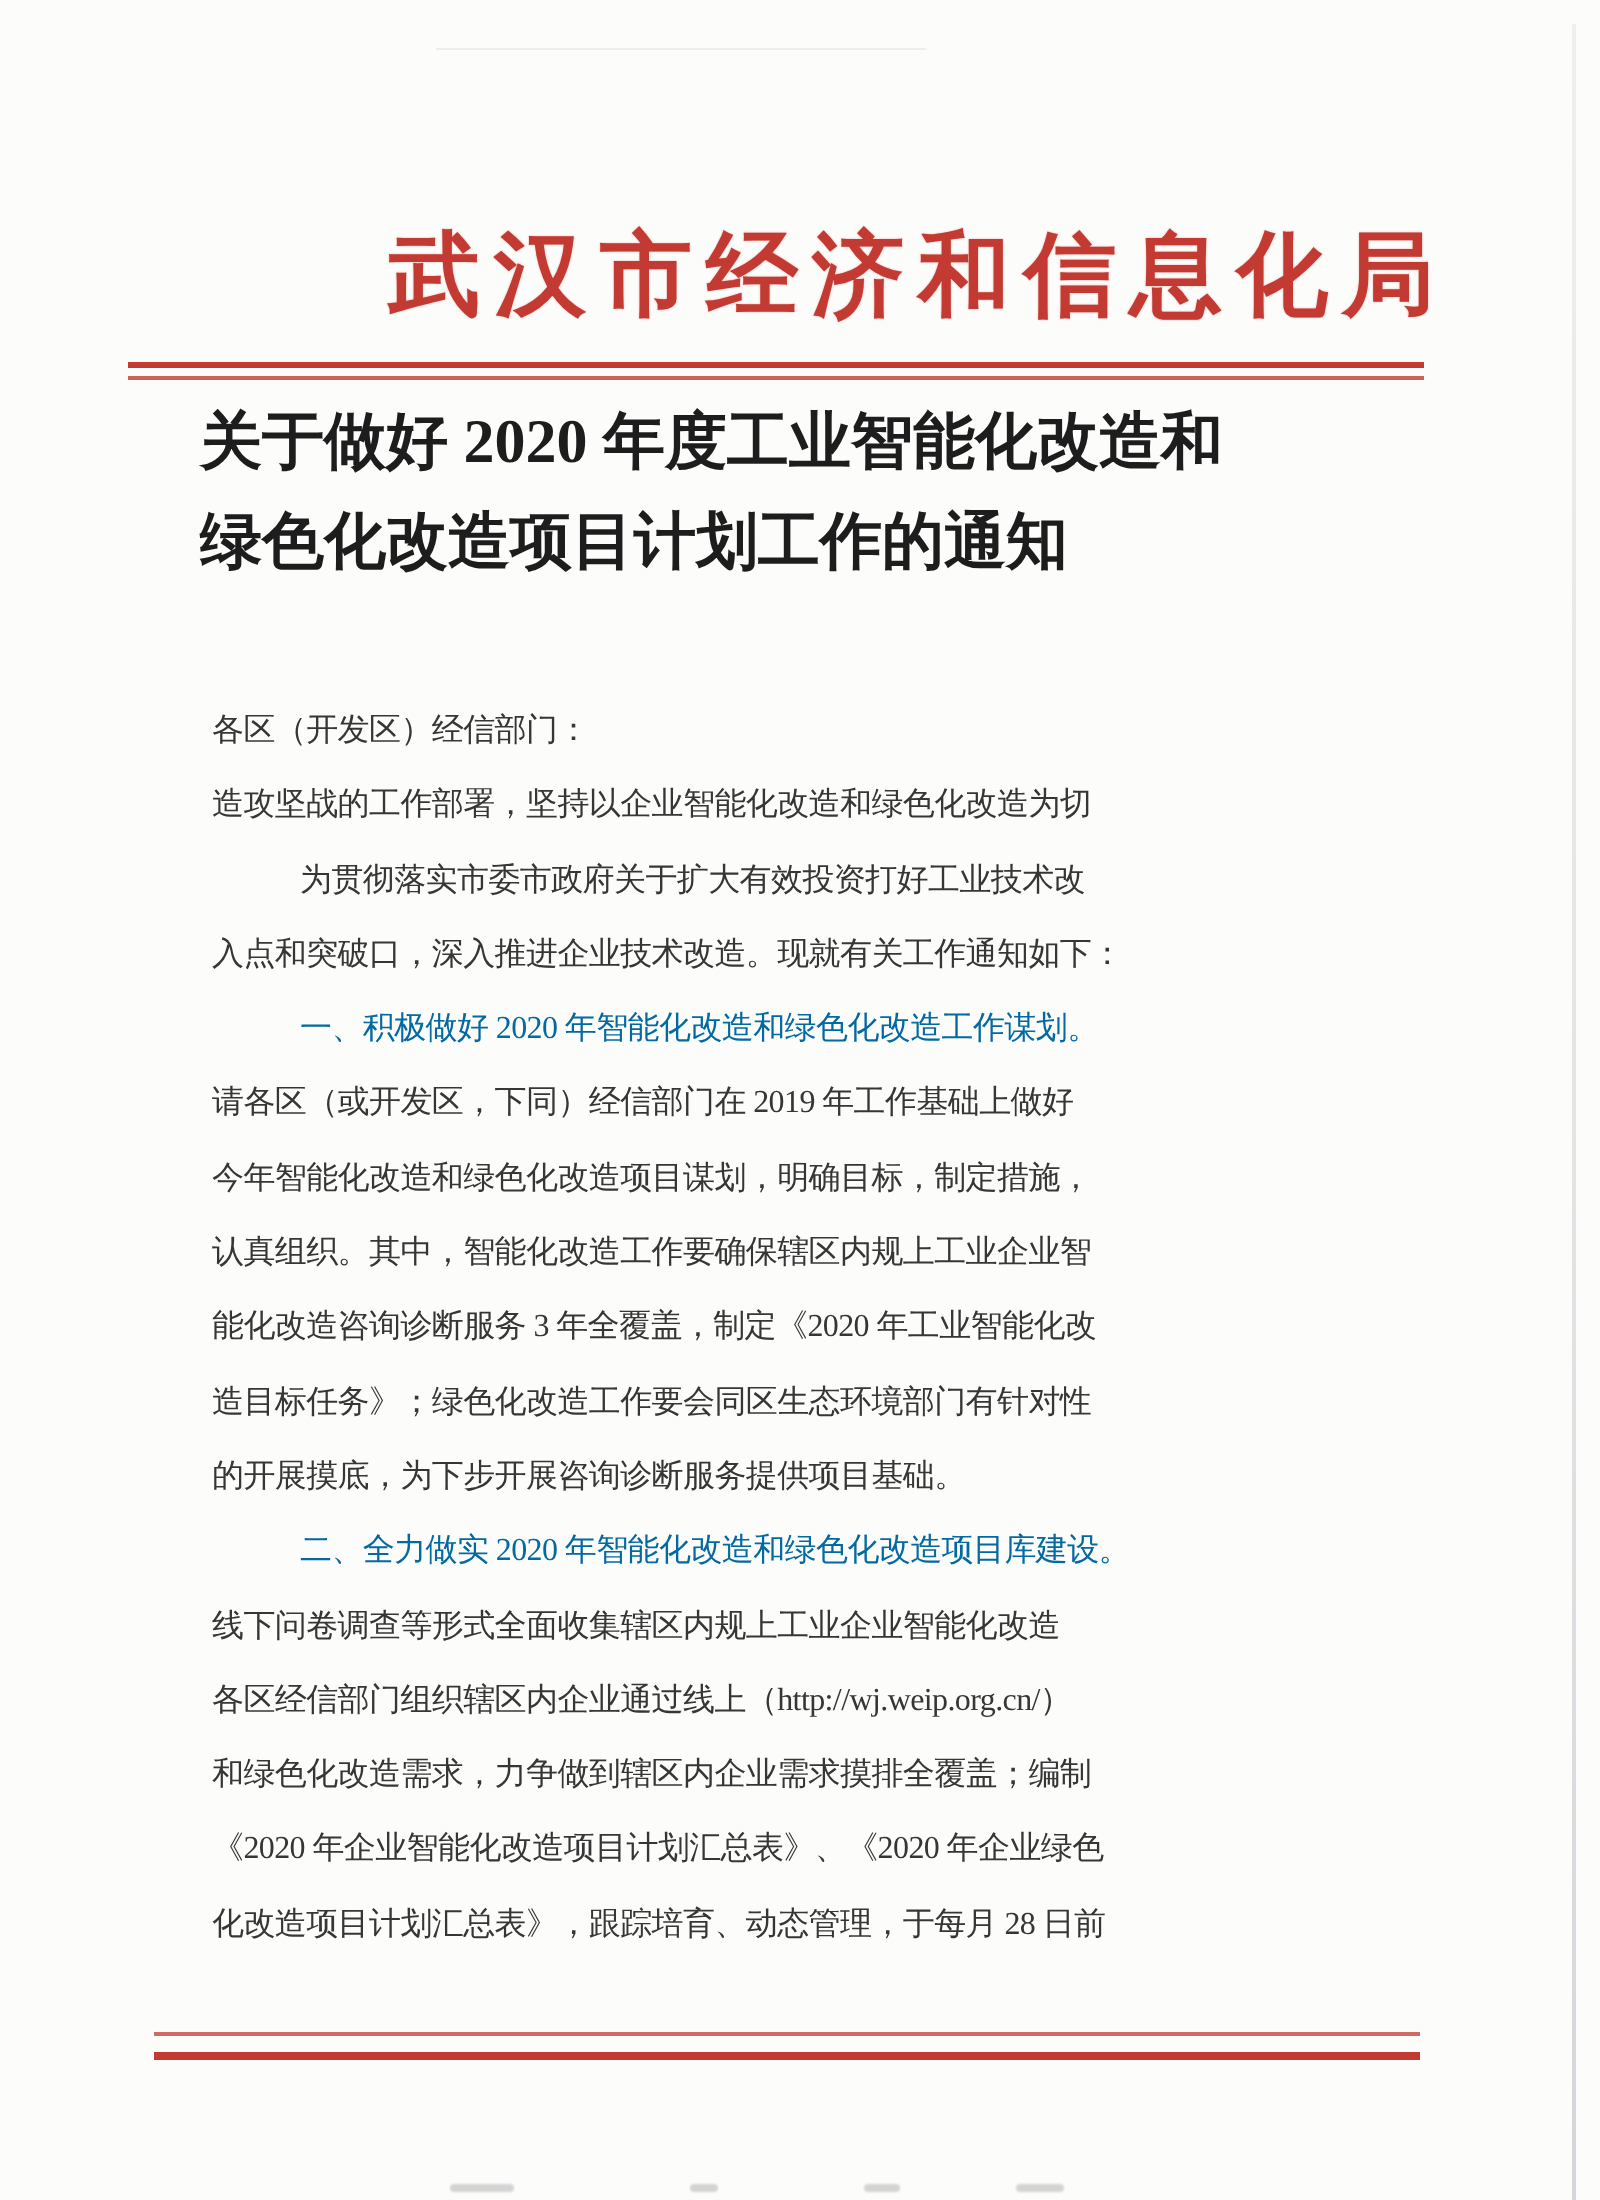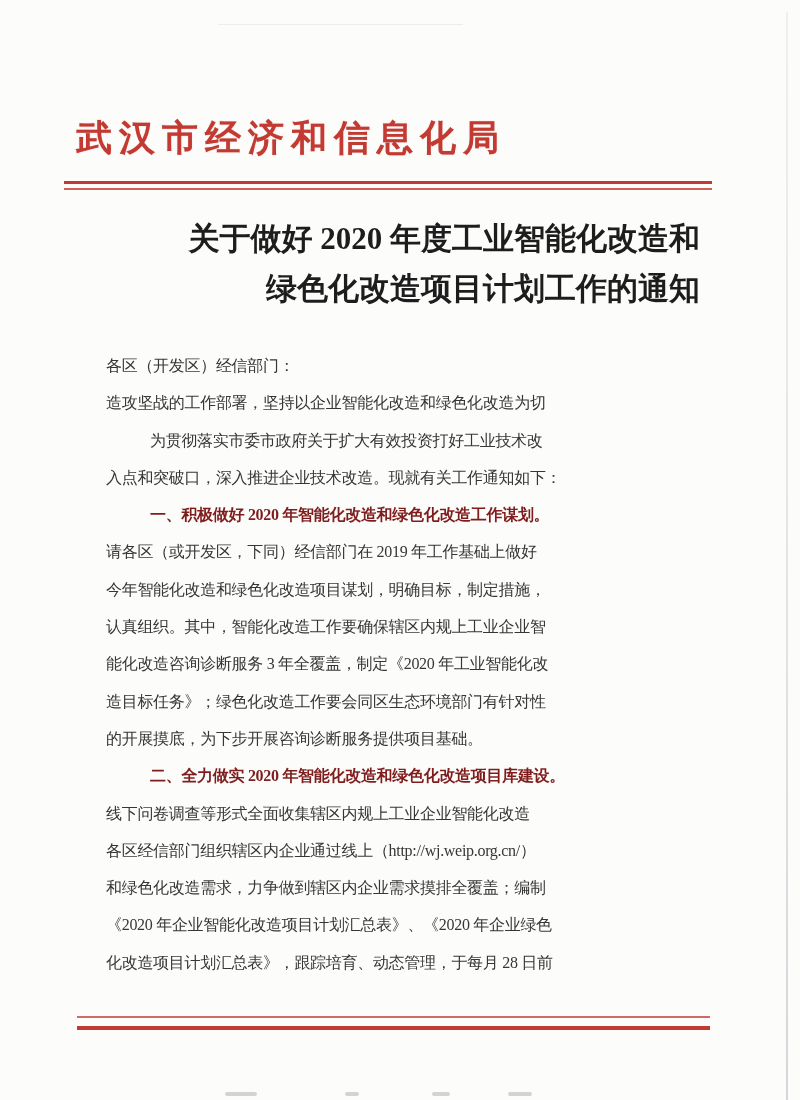--- a/index.html
+++ b/index.html
@@ -19,41 +19,41 @@
     background: #fcfcfb;
     overflow: hidden;
     font-family: "Liberation Serif", "DejaVu Serif", serif;
   }
   
   .agency {
     position: absolute;
     left: 76px;
     top: 100px;
     width: 648px;
-    text-align: left;
-    font-size: 36px;
+    text-align: right;
+    font-size: 46px;
     line-height: 76px;
     font-weight: 700;
     letter-spacing: 7px;
     color: var(--red);
     white-space: nowrap;
     text-shadow: 0 0 1px rgba(194,58,49,.45);
   }
   .rule { position: absolute; }
   .rule-top-thick   { left: 64px;  top: 181px;  width: 648px; height: 3px; background: var(--red); }
   .rule-top-thin    { left: 64px;  top: 188px;  width: 648px; height: 2px; background: var(--red); opacity: .8; }
   .rule-bot-thin    { left: 77px;  top: 1016px; width: 633px; height: 2px; background: var(--red); opacity: .75; }
   .rule-bot-thick   { left: 77px;  top: 1026px; width: 633px; height: 4px; background: var(--red); }
   
   .title {
     position: absolute;
     left: 100px;
-    top: 214px;
+    top: 196px;
     width: 600px;
-    text-align: right;
+    text-align: left;
     font-size: 31px;
     line-height: 50px;
     font-weight: 700;
     color: var(--ink);
     white-space: nowrap;
   }
   
   .body-block {
     position: absolute;
     left: 106px;
@@ -61,21 +61,21 @@
     width: 606px;
   }
   .bl {
     height: 37.3px;
     line-height: 37.3px;
     font-size: 16px;
     letter-spacing: -0.3px;
     white-space: nowrap;
     color: var(--body-ink);
   }
-  .bl.b { font-weight: 700; color: #7f1d1d; }
+  .bl.b { font-weight: 400; color: #0369a1; }
   .bl.ind { text-indent: 44px; }
   
   .page-edge {
     position: absolute;
     left: 786px;
     top: 12px;
     width: 2px;
     height: 1088px;
     background: linear-gradient(#efefef, #e3e3e6 55%, #d6d6da);
   }

